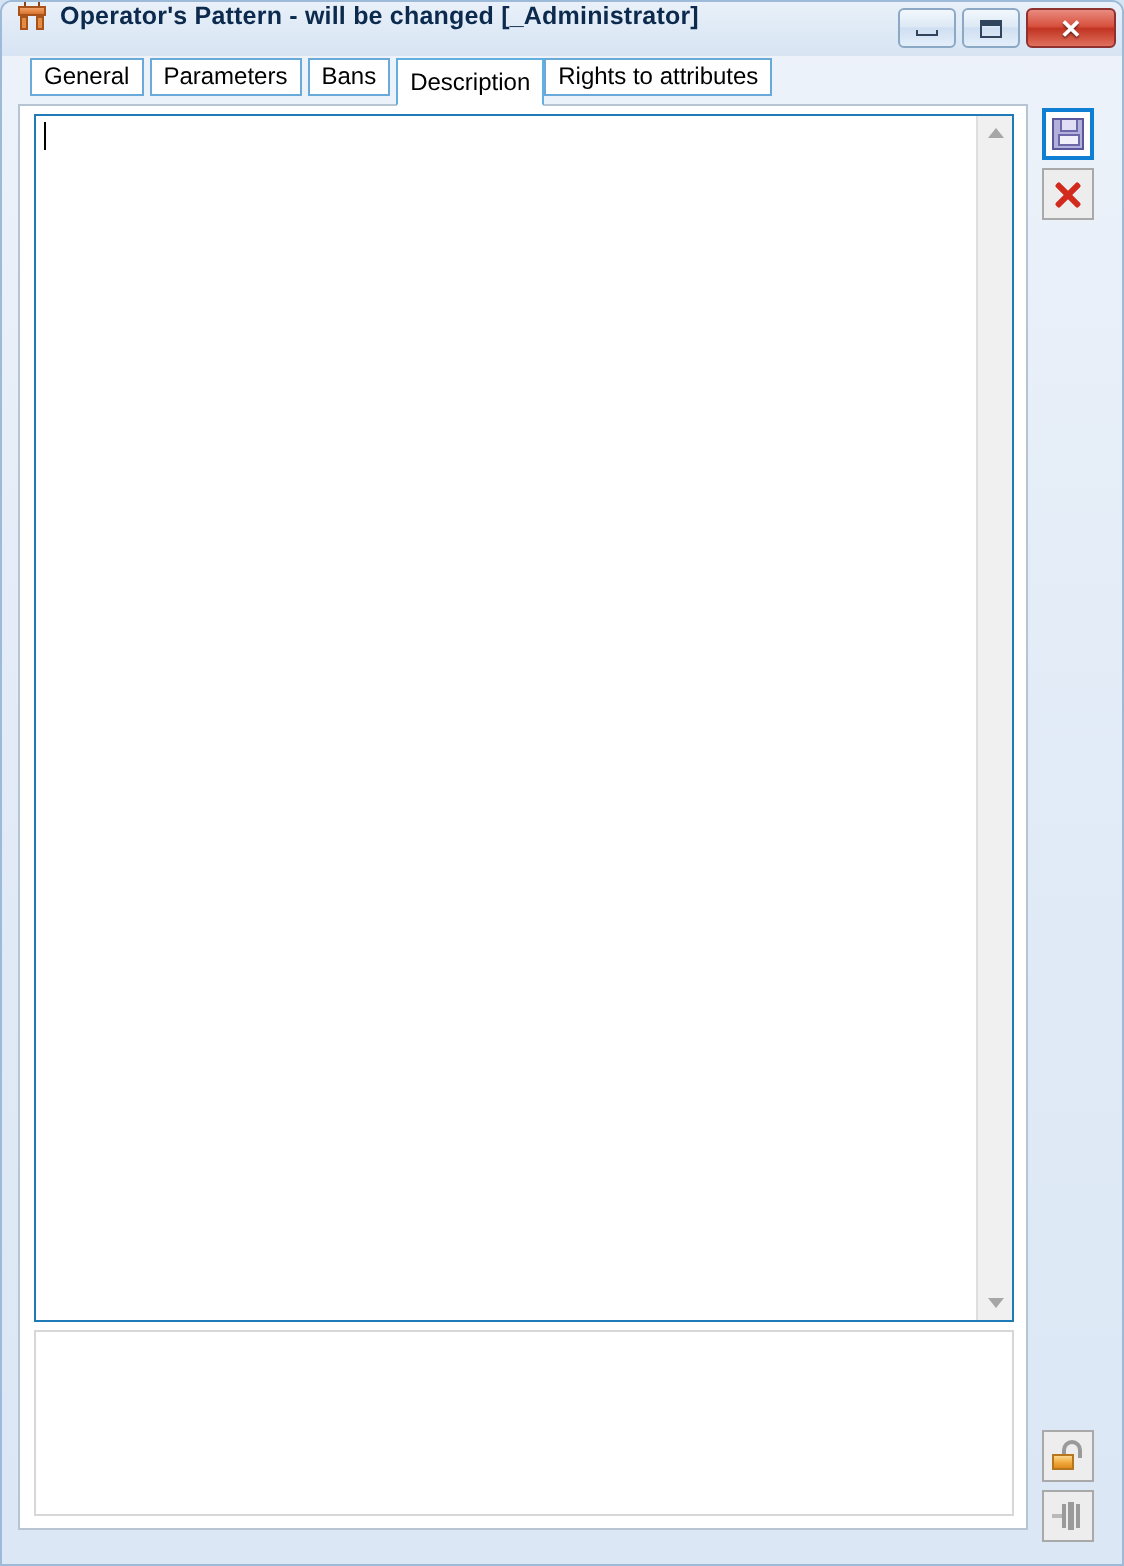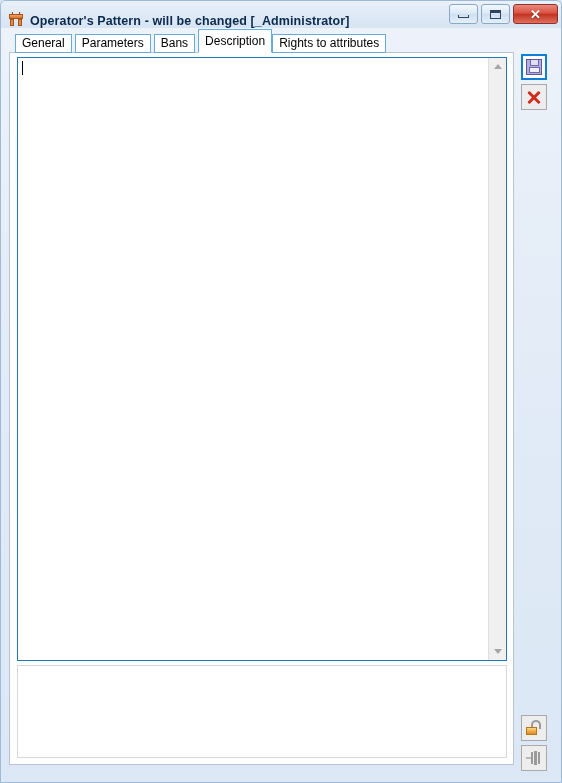--- a/index.html
+++ b/index.html
@@ -29,21 +29,21 @@
   }
 
   
   .titlebar {
     position: absolute;
     left: 0; top: 0;
     width: 562px;
     height: 27px;
     background: linear-gradient(180deg, #e9f0f9 0%, #dfeaf6 50%, #d7e4f3 100%);
     display: flex;
-    align-items: flex-end;
+    align-items: flex-start;
     user-select: none;
   }
   .title-icon {
     width: 16px; height: 16px;
     margin-left: 7px;
     margin-right: 6px;
     position: relative;
     flex: 0 0 auto;
   }
   .title-text {
@@ -101,21 +101,20 @@
     text-shadow: 0 1px 1px rgba(0,0,0,0.45);
   }
 
   
   .tabstrip {
     position: absolute;
     left: 14px;
     top: 28px;
     height: 24px;
     display: flex;
-    align-items: flex-end;
     z-index: 5;
   }
   .tab {
     box-sizing: border-box;
     height: 19px;
     padding: 0 6px;
     margin-right: 3px;
     border: 1px solid #6aaad8;
     background: #ffffff;
     color: #000000;

